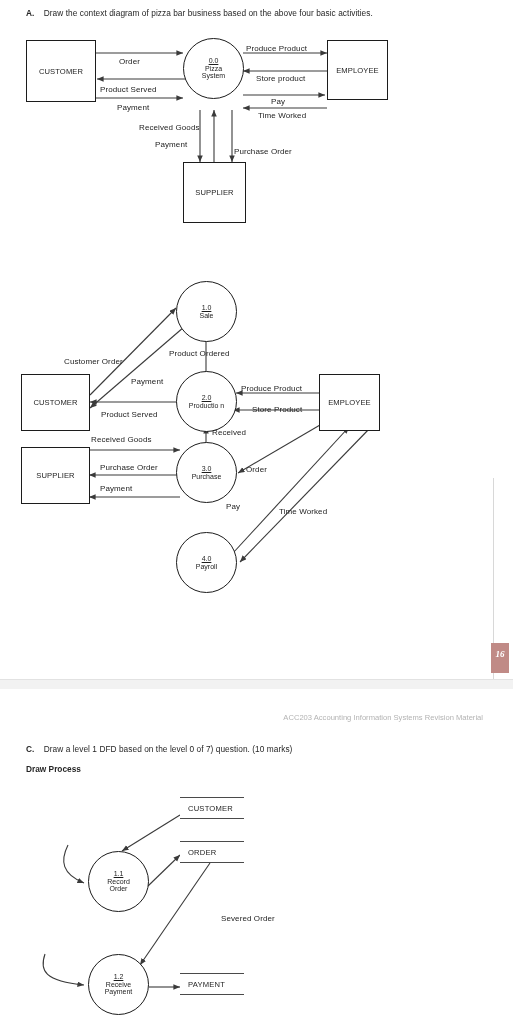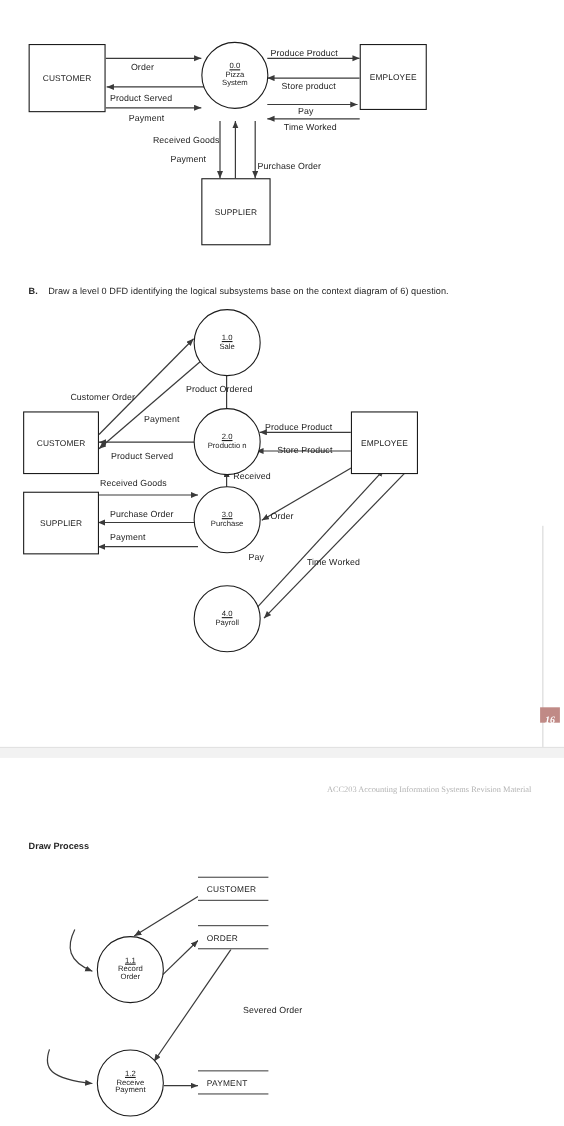--- a/index.html
+++ b/index.html
@@ -66,21 +66,21 @@
 
   .page-badge {
     position: absolute;
     background: #c08a86;
     color: #ffffff;
     font-size: 9px;
     font-weight: bold;
     font-style: italic;
     font-family: "Liberation Serif", serif;
     width: 18px;
-    height: 14px;
+    height: 30px;
     line-height: 22px;
     text-align: center;
   }
 
   
   .diagram {
     position: absolute;
     left: 0;
     width: 513px;
   }
@@ -146,20 +146,24 @@
     padding-left: 8px;
     letter-spacing: 0.2px;
     background: #ffffff;
   }
 </style>
 </head>
 <body>
 
 <div class="page" id="page-one">
 
+  <div class="q-heading" style="left:26px; top:8px;">
+    <span class="q-letter">A.</span>
+    <span class="q-text" style="margin-left:7px;">Draw the context diagram of pizza bar business based on the above four basic activities.</span>
+  </div>
 
   <div class="diagram" id="diagram-a" style="top:40px; height:200px;">
 
     <svg class="dfd-svg" width="513" height="200" viewBox="0 0 513 200">
       <defs>
         <marker id="ahA" markerWidth="7" markerHeight="7" refX="6" refY="2.5" orient="auto" markerUnits="strokeWidth">
           <path d="M0,0 L6,2.5 L0,5 z" fill="#3a3a3a"></path>
         </marker>
       </defs>
 
@@ -209,24 +213,20 @@
     <div class="flow-label" style="left:246px; top:4px;">Produce Product</div>
     <div class="flow-label" style="left:256px; top:34px;">Store product</div>
     <div class="flow-label" style="left:271px; top:57px;">Pay</div>
     <div class="flow-label" style="left:258px; top:71px;">Time Worked</div>
 
     <div class="flow-label" style="left:139px; top:83px;">Received Goods</div>
     <div class="flow-label" style="left:155px; top:100px;">Payment</div>
     <div class="flow-label" style="left:234px; top:107px;">Purchase Order</div>
   </div>
 
-  <div class="q-heading" style="left:26px; top:259px;">
-    <span class="q-letter">B.</span>
-    <span class="q-text" style="margin-left:7px;">Draw a level 0 DFD identifying the logical subsystems base on the context diagram of 6) question.</span>
-  </div>
 
   <div class="diagram" id="diagram-b" style="top:285px; height:330px;">
 
     <svg class="dfd-svg" width="513" height="330" viewBox="0 0 513 330">
       <defs>
         <marker id="ahB" markerWidth="7" markerHeight="7" refX="6" refY="2.5" orient="auto" markerUnits="strokeWidth">
           <path d="M0,0 L6,2.5 L0,5 z" fill="#3a3a3a"></path>
         </marker>
       </defs>
 
@@ -306,22 +306,26 @@
 
   <div class="page-edge-right" style="left:493px; top:478px; height:206px;"></div>
 
   <div class="page-badge" style="left:491px; top:643px;">16</div>
 </div>
 
 <div id="page-gap"></div>
 
 <div class="page" id="page-two">
 
-  <div class="running-header" style="top:24px;font-family:Liberation Serif, serif;">ACC203 Accounting Information Systems Revision Material</div>
-
+  <div class="running-header" style="top:24px;">ACC203 Accounting Information Systems Revision Material</div>
+
+  <div class="q-heading" style="left:26px; top:55px;">
+    <span class="q-letter">C.</span>
+    <span class="q-text" style="margin-left:7px;">Draw a level 1 DFD based on the level 0 of 7) question. (10 marks)</span>
+  </div>
 
   <div class="sub-label" style="left:26px; top:75px;">Draw Process</div>
 
   <div class="diagram" id="diagram-c" style="top:100px; height:230px;">
 
     <svg class="dfd-svg" width="513" height="230" viewBox="0 0 513 230">
       <defs>
         <marker id="ahC" markerWidth="7" markerHeight="7" refX="6" refY="2.5" orient="auto" markerUnits="strokeWidth">
           <path d="M0,0 L6,2.5 L0,5 z" fill="#3a3a3a"></path>
         </marker>

